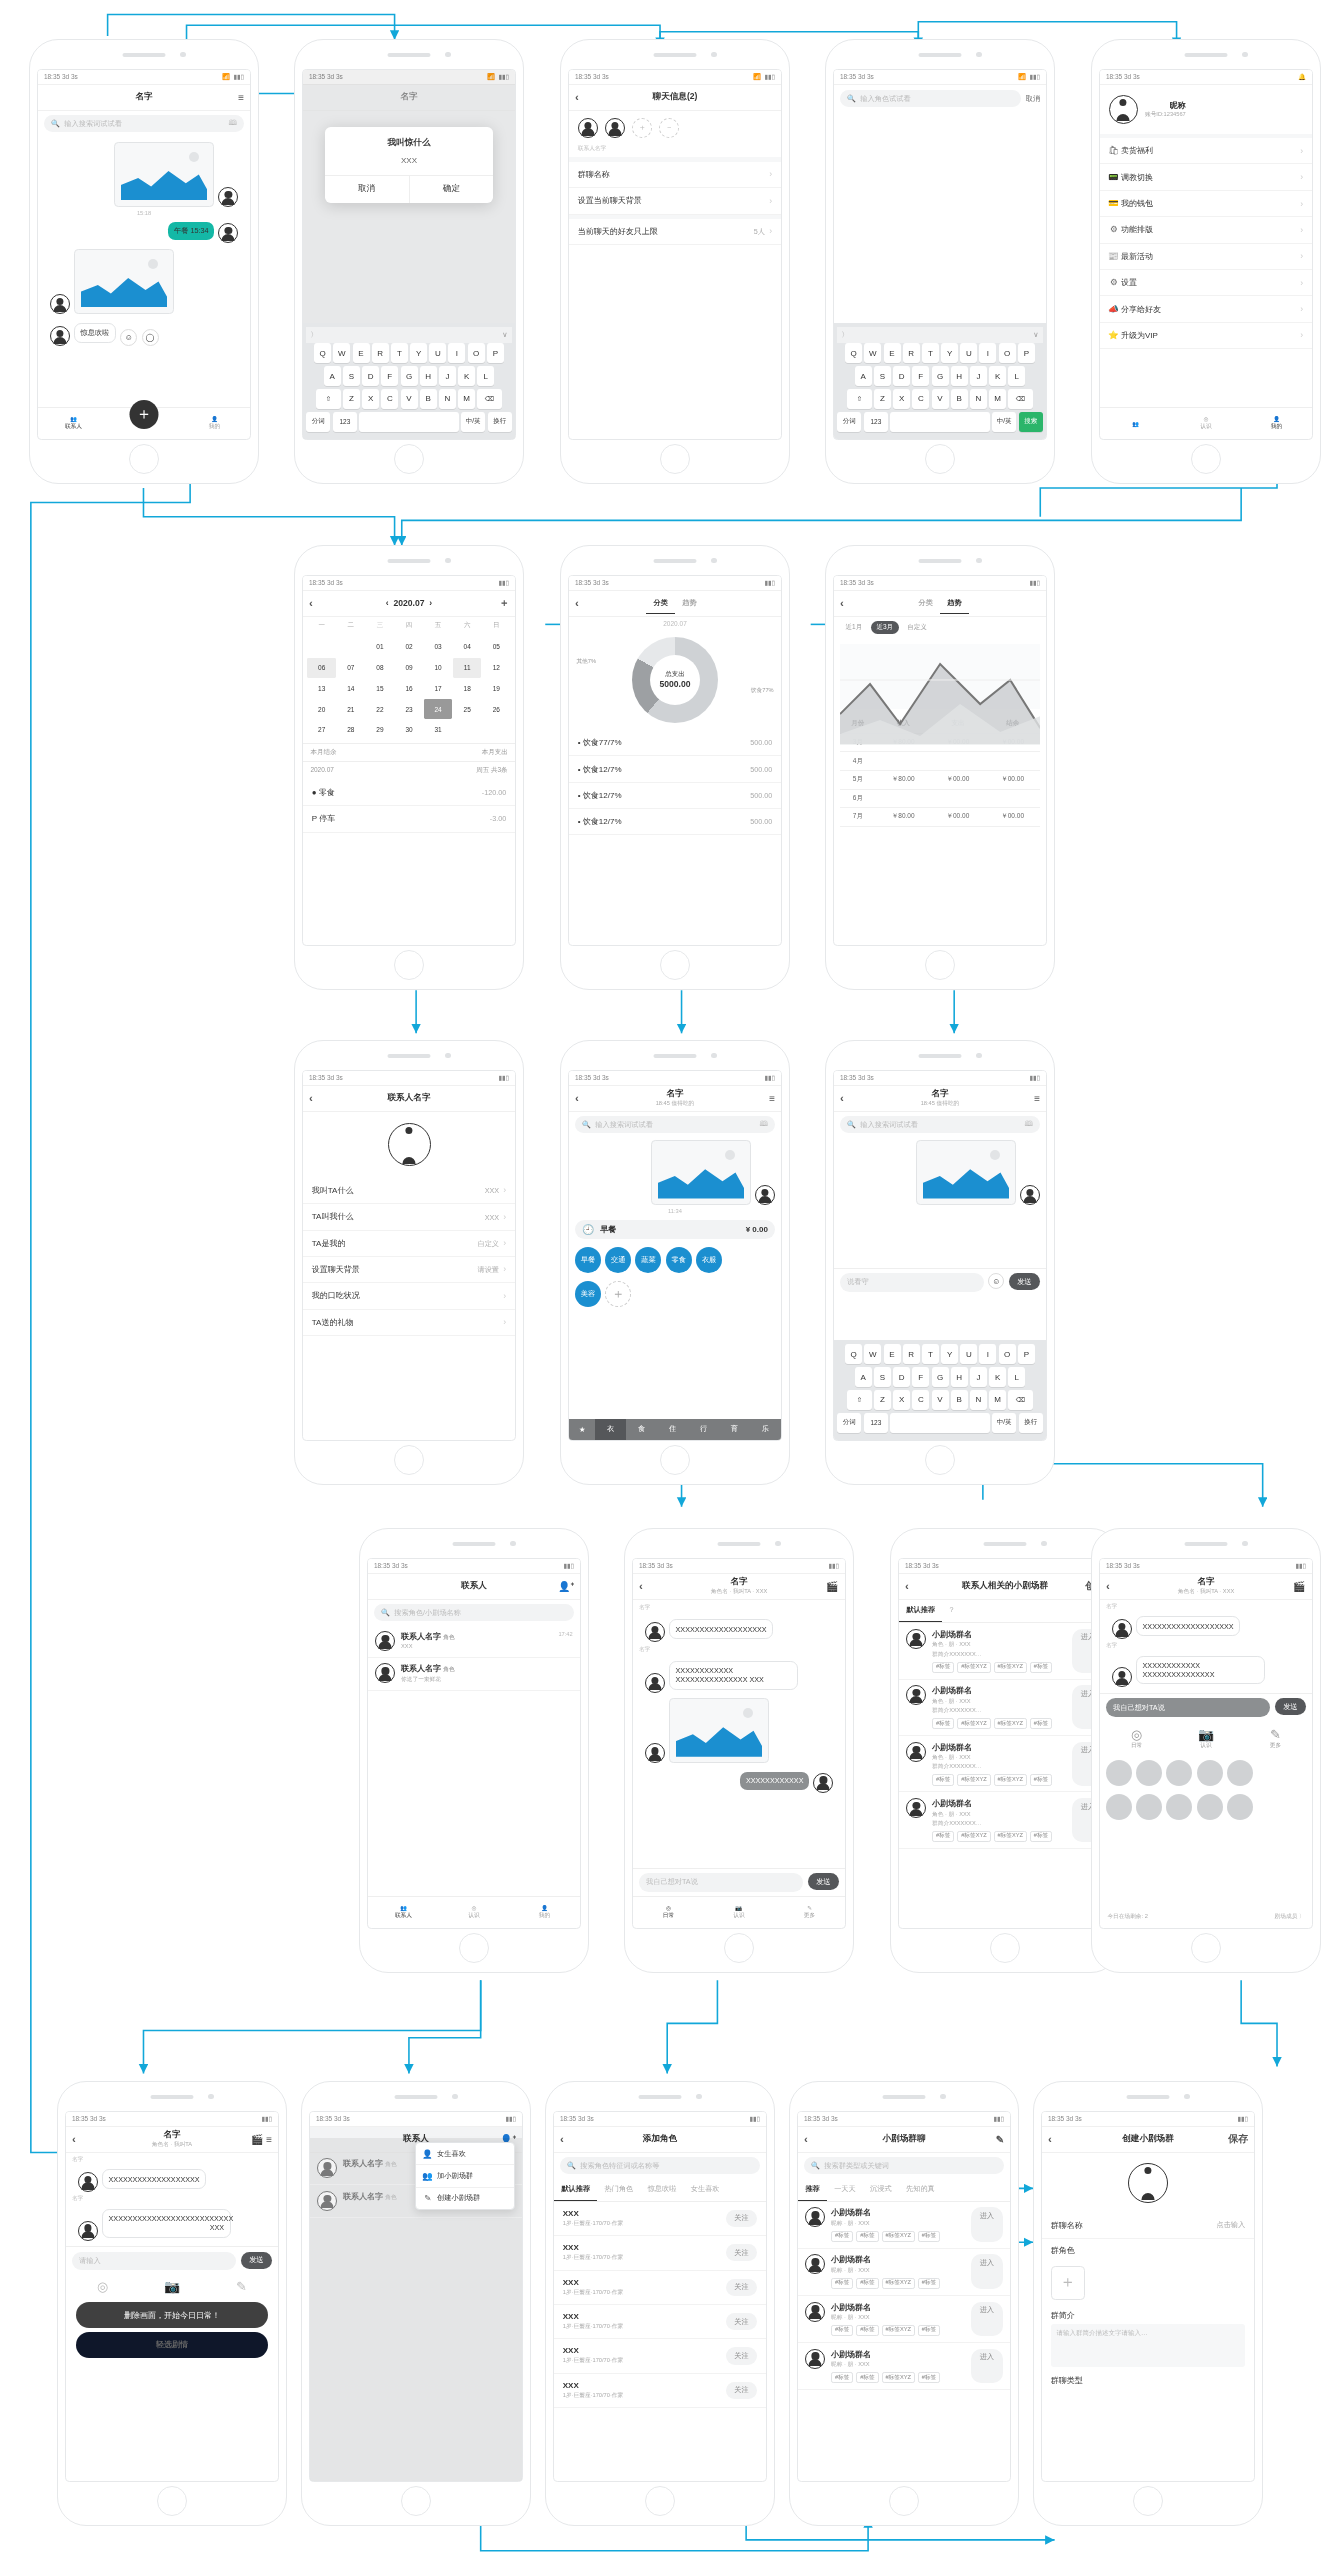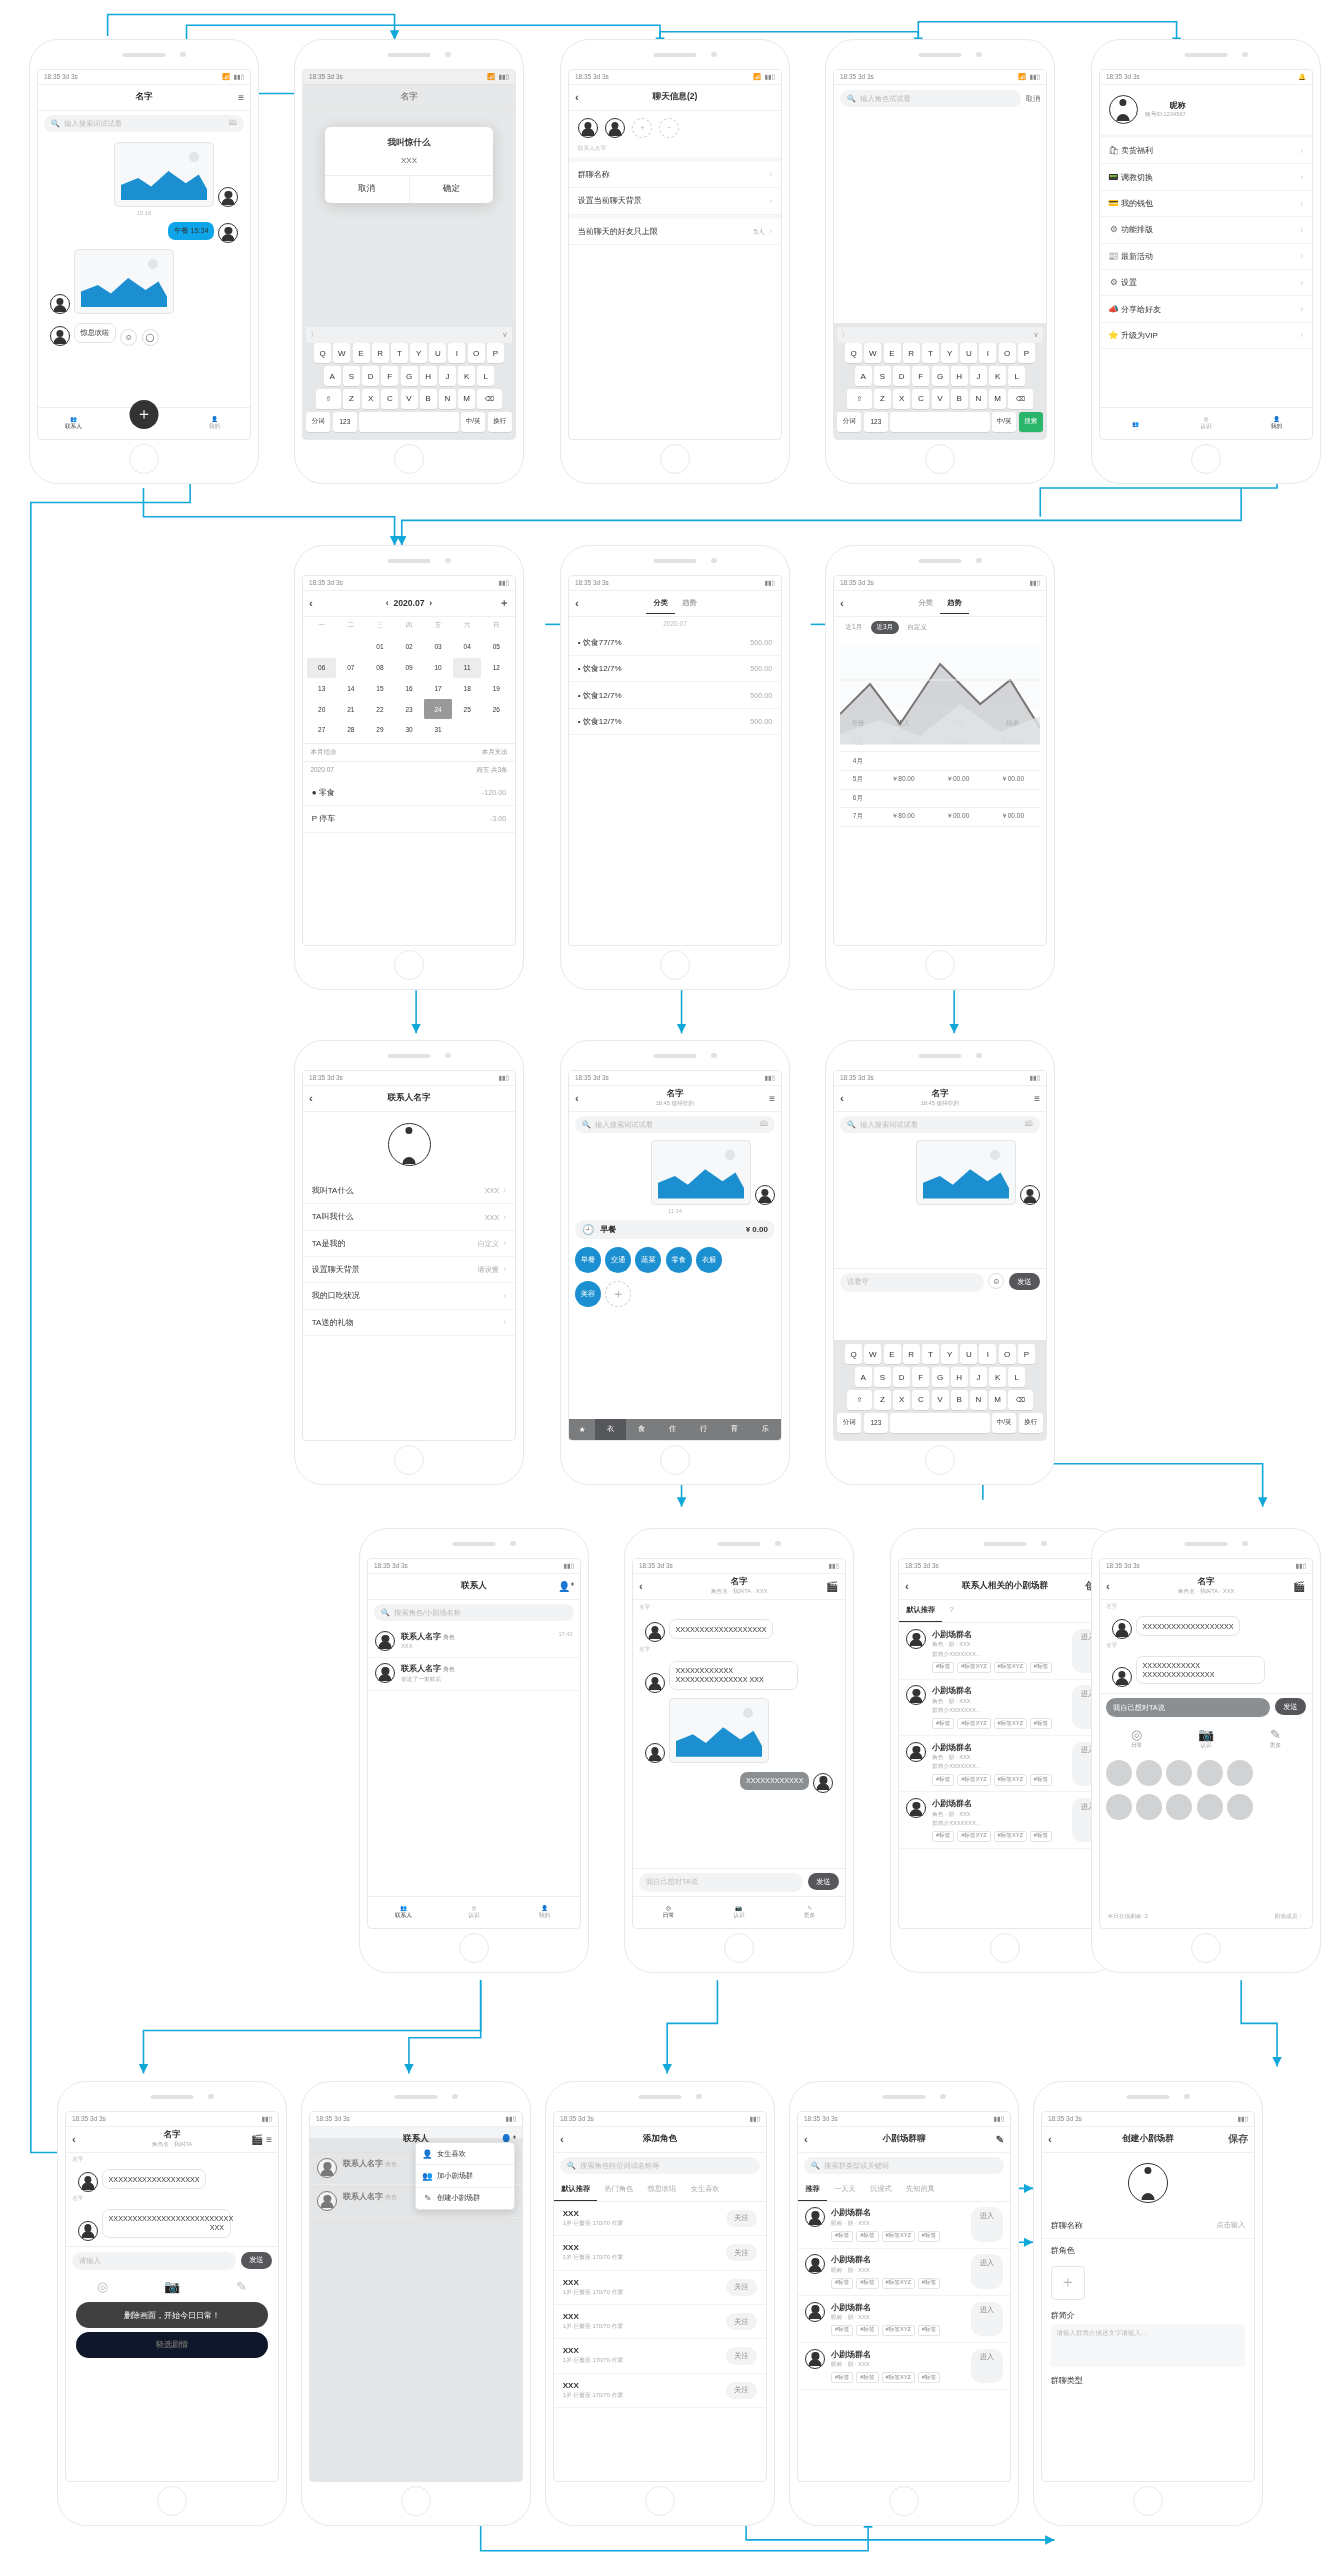--- a/index.html
+++ b/index.html
@@ -19,21 +19,21 @@
   .hdr { display: flex; align-items: center; justify-content: center; position: relative; height: 26px; border-bottom: 0.7px solid #f0f0f0; font-size: 8.6px; font-weight: 600; }
   .hdr .back { position: absolute; left: 5.7px; font-size: 11.5px; color: #555; }
   .hdr .hact { position: absolute; right: 5.7px; font-size: 10px; color: #555; }
   .hdr .sub { display: block; font-size: 5.7px; font-weight: 400; color: #aaa; text-align: center; }
 
   .searchpill { margin: 4.3px 5.7px; background: #f2f3f4; border-radius: 10px; height: 17px; display: flex; align-items: center; padding: 0 7.2px; color: #bbb; font-size: 7.2px; }
   .searchpill .sic { margin-right: 4.3px; }
 
   .bubble { max-width: 129px; border-radius: 7.2px; padding: 4.3px 5.7px; font-size: 7.2px; margin: 2.9px 0; }
   .bubble.in { background: #fff; border: 0.7px solid #e2e4e6; }
-  .bubble.out { background: #0ea5e9; }
+  .bubble.out { background: #14b8a6; }
   .imgph { width: 100px; height: 65px; background: #f7f8f9; border: 0.7px solid #e2e4e6; border-radius: 4.3px; position: relative; overflow: hidden; }
   .imgph::after { content: ""; position: absolute; left: 5.7px; right: 5.7px; bottom: 5.7px; height: 55%; background: #1b8fd0; clip-path: polygon(0 100%, 0 55%, 20% 35%, 35% 60%, 55% 15%, 75% 50%, 90% 25%, 100% 70%, 100% 100%); }
   .imgph::before { content: ""; position: absolute; right: 14.4px; top: 8.6px; width: 10px; height: 10px; border-radius: 50%; background: #e2e4e6; }
   .avatar { width: 20px; height: 20px; border-radius: 50%; border: 1.4px solid #333; background: #fff; position: relative; flex-shrink: 0; }
   .avatar::after { content: ""; position: absolute; top: 2.9px; left: 50%; transform: translateX(-50%); width: 7.2px; height: 7.2px; border-radius: 50%; background: #333; }
   .avatar::before { content: ""; position: absolute; bottom: 1.4px; left: 50%; transform: translateX(-50%); width: 13px; height: 7.2px; border-radius: 7.2px 7.2px 0 0; background: #333; }
   .chatrow { display: flex; align-items: flex-end; gap: 4.3px; padding: 2.9px 5.7px; }
   .chatrow.right { flex-direction: row-reverse; }
 
   .bar3 { position: absolute; left: 0; right: 0; bottom: 0; height: 32px; border-top: 0.7px solid #eee; display: flex; }
@@ -563,20 +563,30 @@
           </span>
         </div>
     <div class="hdr">
           <span class="back">‹</span>
       <div class="seghdr" style="border:none;">
             <span class="seg active">分类</span>
             <span class="seg">趋势</span>
           </div>
     </div>
     <div style="text-align:center;font-size:6.5px;color:#bbb;padding:2.9px;">2020.07</div>
+    <div style="position:relative;">
+      <div class="donut">
+        <div class="dc">
+              <div>总支出</div>
+              <div style="font-weight:600;font-size:8.6px;">5000.00</div>
+            </div>
+      </div>
+      <span style="position:absolute;left:7.2px;top:21.5px;font-size:5.7px;color:#999;">其他7%</span>
+      <span style="position:absolute;right:7.2px;top:50px;font-size:5.7px;color:#999;">饮食77%</span>
+    </div>
     <div>
           <div class="listrow">
             <span class="lbl">• 饮食77/7%</span>
             <span class="val">500.00</span>
           </div>
           <div class="listrow">
             <span class="lbl">• 饮食12/7%</span>
             <span class="val">500.00</span>
           </div>
           <div class="listrow">

